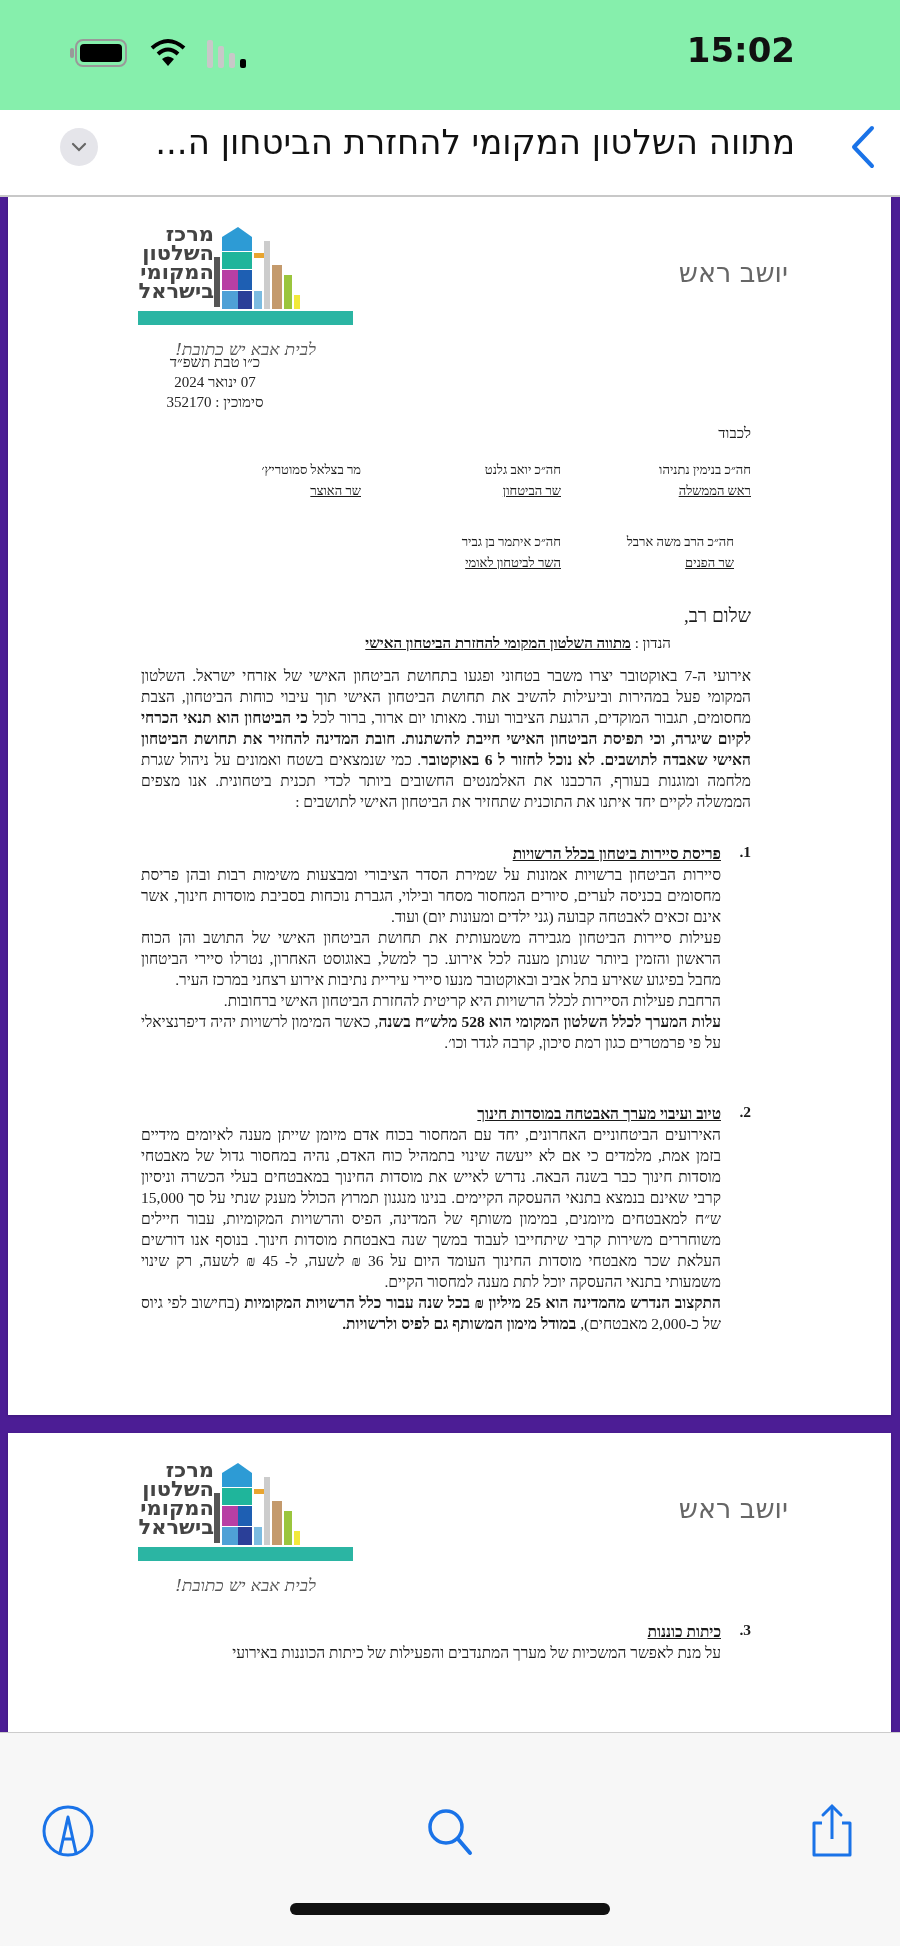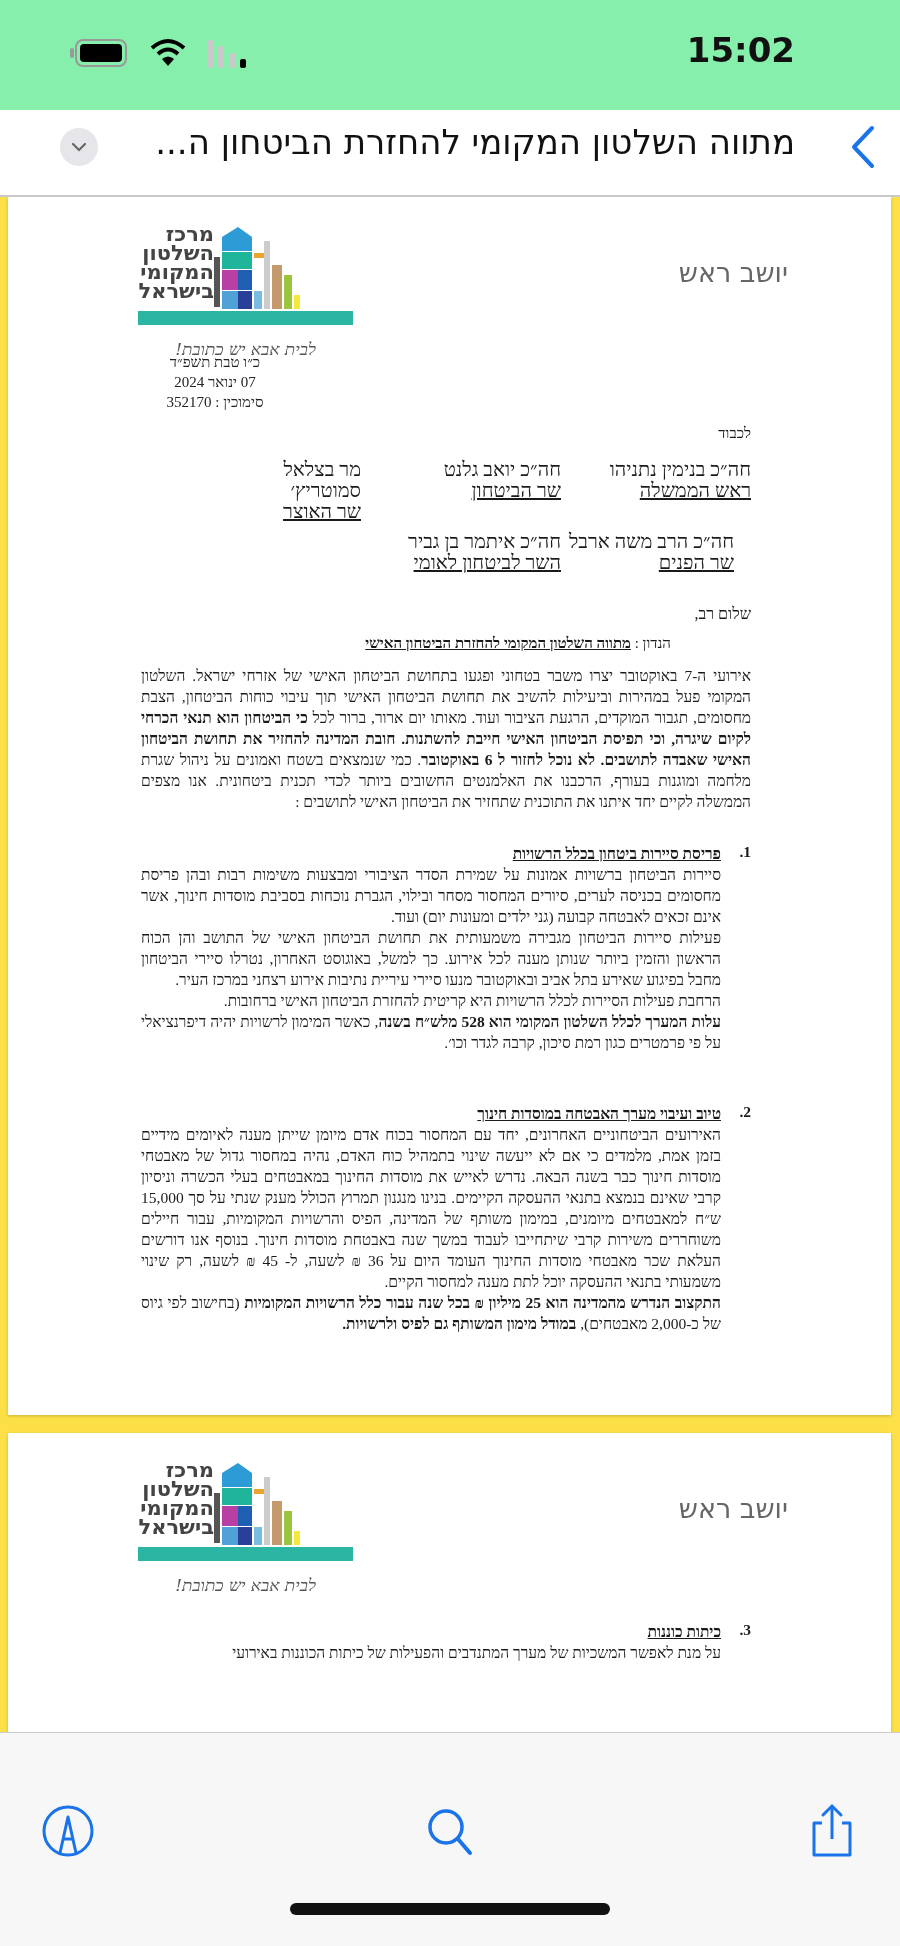--- a/index.html
+++ b/index.html
@@ -6,36 +6,36 @@
   body { width:900px; height:1946px; background:#ffffff; font-family:"Liberation Sans", sans-serif; position:relative; overflow:hidden; }
   .statusbar { position:absolute; left:0; top:0; width:900px; height:110px; background:#86efac; }
   .time { position:absolute; right:105px; top:30px; font-size:34px; font-weight:bold; color:#111; font-family:"DejaVu Sans", sans-serif; }
   .battery { position:absolute; left:68px; top:38px; width:62px; height:30px; }
   .wifi { position:absolute; left:150px; top:36px; width:36px; height:32px; }
   .signal { position:absolute; left:205px; top:38px; width:50px; height:32px; }
   .navbar { position:absolute; left:0; top:110px; width:900px; height:85px; background:#fff; border-bottom:2px solid #c8c8c8; }
   .nav-back { position:absolute; right:20px; top:12px; width:36px; height:50px; }
   .nav-title { position:absolute; right:105px; top:12px; font-size:34px; color:#111; direction:rtl; white-space:nowrap; font-family:"DejaVu Sans", sans-serif; }
   .nav-chevron { position:absolute; left:60px; top:18px; width:38px; height:38px; border-radius:50%; background:#e5e5ea; display:flex; align-items:center; justify-content:center; }
-  .viewer { position:absolute; left:0; top:197px; width:900px; height:1535px; background:#fde047; overflow:hidden; }
+  .viewer { position:absolute; left:0; top:197px; width:900px; height:1535px; background:#4c1d95; overflow:hidden; }
   .page { position:absolute; left:8px; width:883px; background:#fff; box-shadow:0 1px 3px rgba(0,0,0,0.2); }
   .page1 { top:0; height:1218px; }
   .page2 { top:1236px; height:400px; }
   .logo { position:absolute; left:130px; top:28px; width:215px; height:112px; }
   .logo-text { position:absolute; right:0; top:0; width:82px; font-size:21px; font-weight:bold; line-height:19px; color:#444; direction:rtl; text-align:right; font-family:"DejaVu Sans", sans-serif; }
   .logo-band { position:absolute; left:0; top:86px; width:215px; height:14px; background:#2bb5a3; }
   .logo-tagline { position:absolute; left:0; top:114px; width:215px; font-size:17px; font-style:italic; color:#555; direction:rtl; text-align:center; font-family:"DejaVu Serif", serif; }
   .chair { position:absolute; right:103px; top:60px; font-size:27px; color:#666; direction:rtl; font-family:"DejaVu Sans", sans-serif; }
   .meta { position:absolute; left:132px; top:155px; font-size:15px; line-height:20px; color:#222; direction:rtl; text-align:center; width:150px; font-family:"Liberation Serif", serif; }
   .doc { direction:rtl; text-align:right; color:#1a1a1a; font-family:"Liberation Serif", serif; }
   .lekavod { position:absolute; right:140px; top:228px; font-size:15px; }
   .recips { position:absolute; right:140px; top:262px; width:560px; }
-  .recip { position:absolute; font-size:20px; line-height:21px;margin-left:32px; }
+  .recip { position:absolute; font-size:13px; line-height:21px;margin-left:32px; }
   .recip .role { text-decoration:underline; }
-  .greeting { position:absolute; right:140px; top:408px; font-size:16px; }
+  .greeting { position:absolute; right:140px; top:408px; font-size:19px; }
   .subject { position:absolute; right:220px; top:438px; font-size:15px; }
   .subject b { text-decoration:underline; }
   .body { position:absolute; right:140px; width:610px; font-size:15.5px; line-height:21px; text-align:justify; }
   .sec-num { position:absolute; font-size:15.5px; font-weight:bold; }
   .sec-title { font-weight:bold; text-decoration:underline; }
   .footer { position:absolute; left:0; width:883px; top:1141px; color:#6cc3b8; font-size:14px; line-height:21px; }
   .footer div { white-space:nowrap; overflow:hidden; }
   .toolbar { position:absolute; left:0; top:1732px; width:900px; height:214px; background:#f7f7f7; border-top:1px solid #ccc; }
   .tb-icon { position:absolute; top:70px; width:56px; height:56px; }
   .home-ind { position:absolute; left:290px; top:170px; width:320px; height:12px; border-radius:6px; background:#111; }

